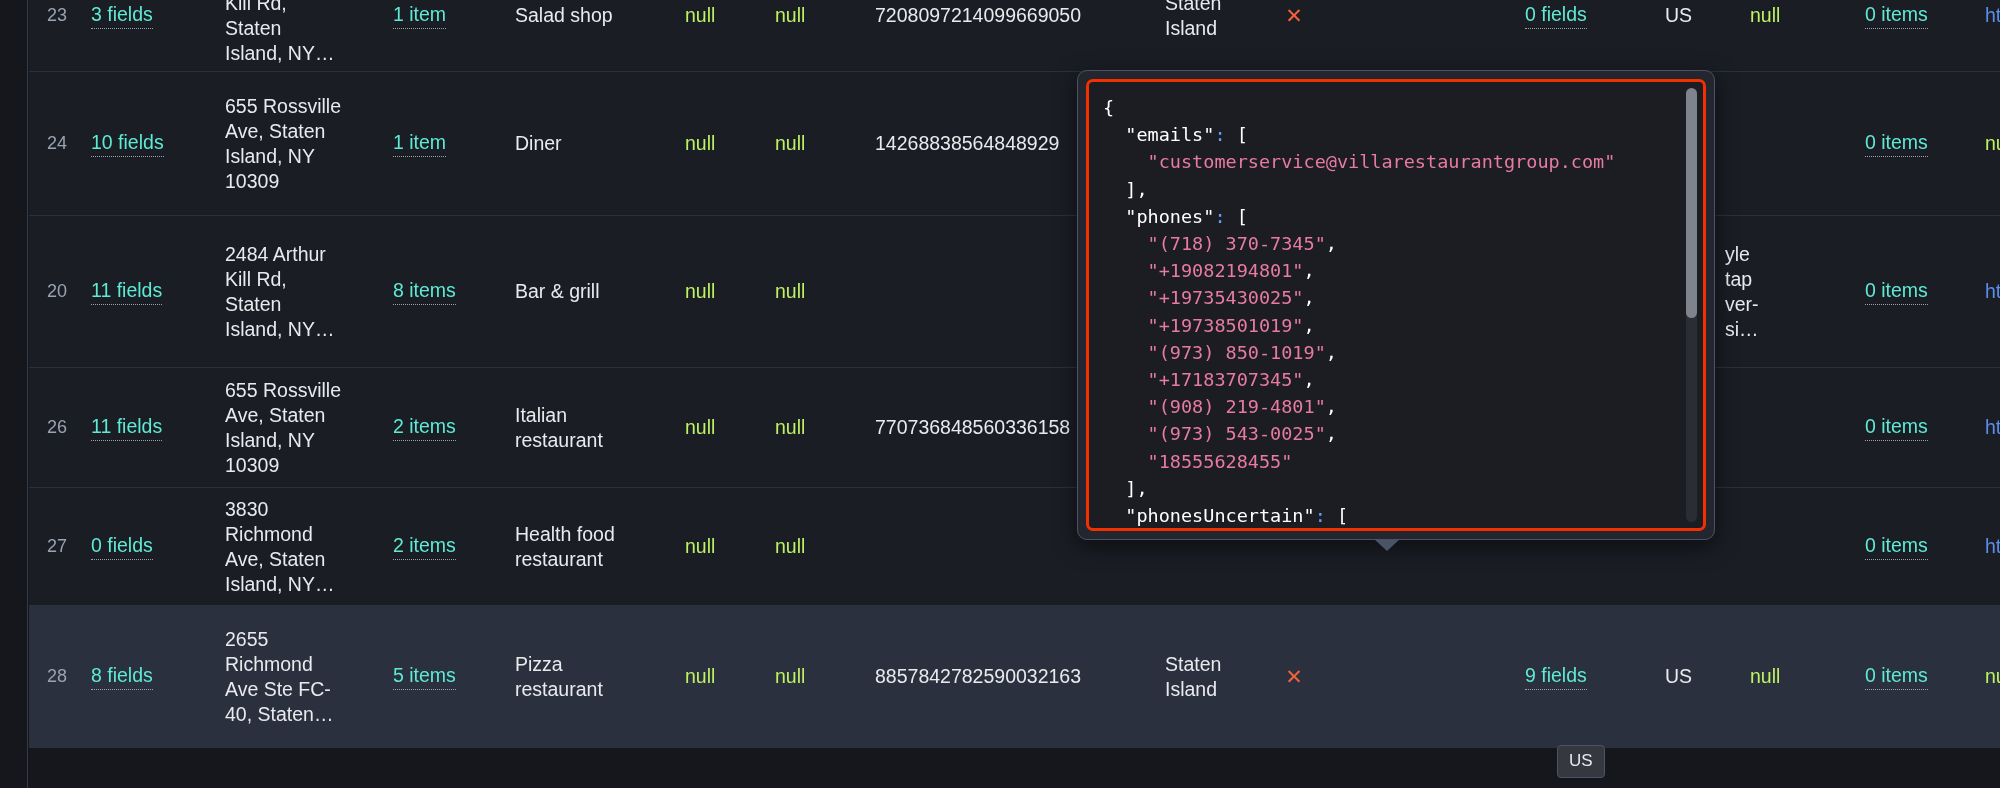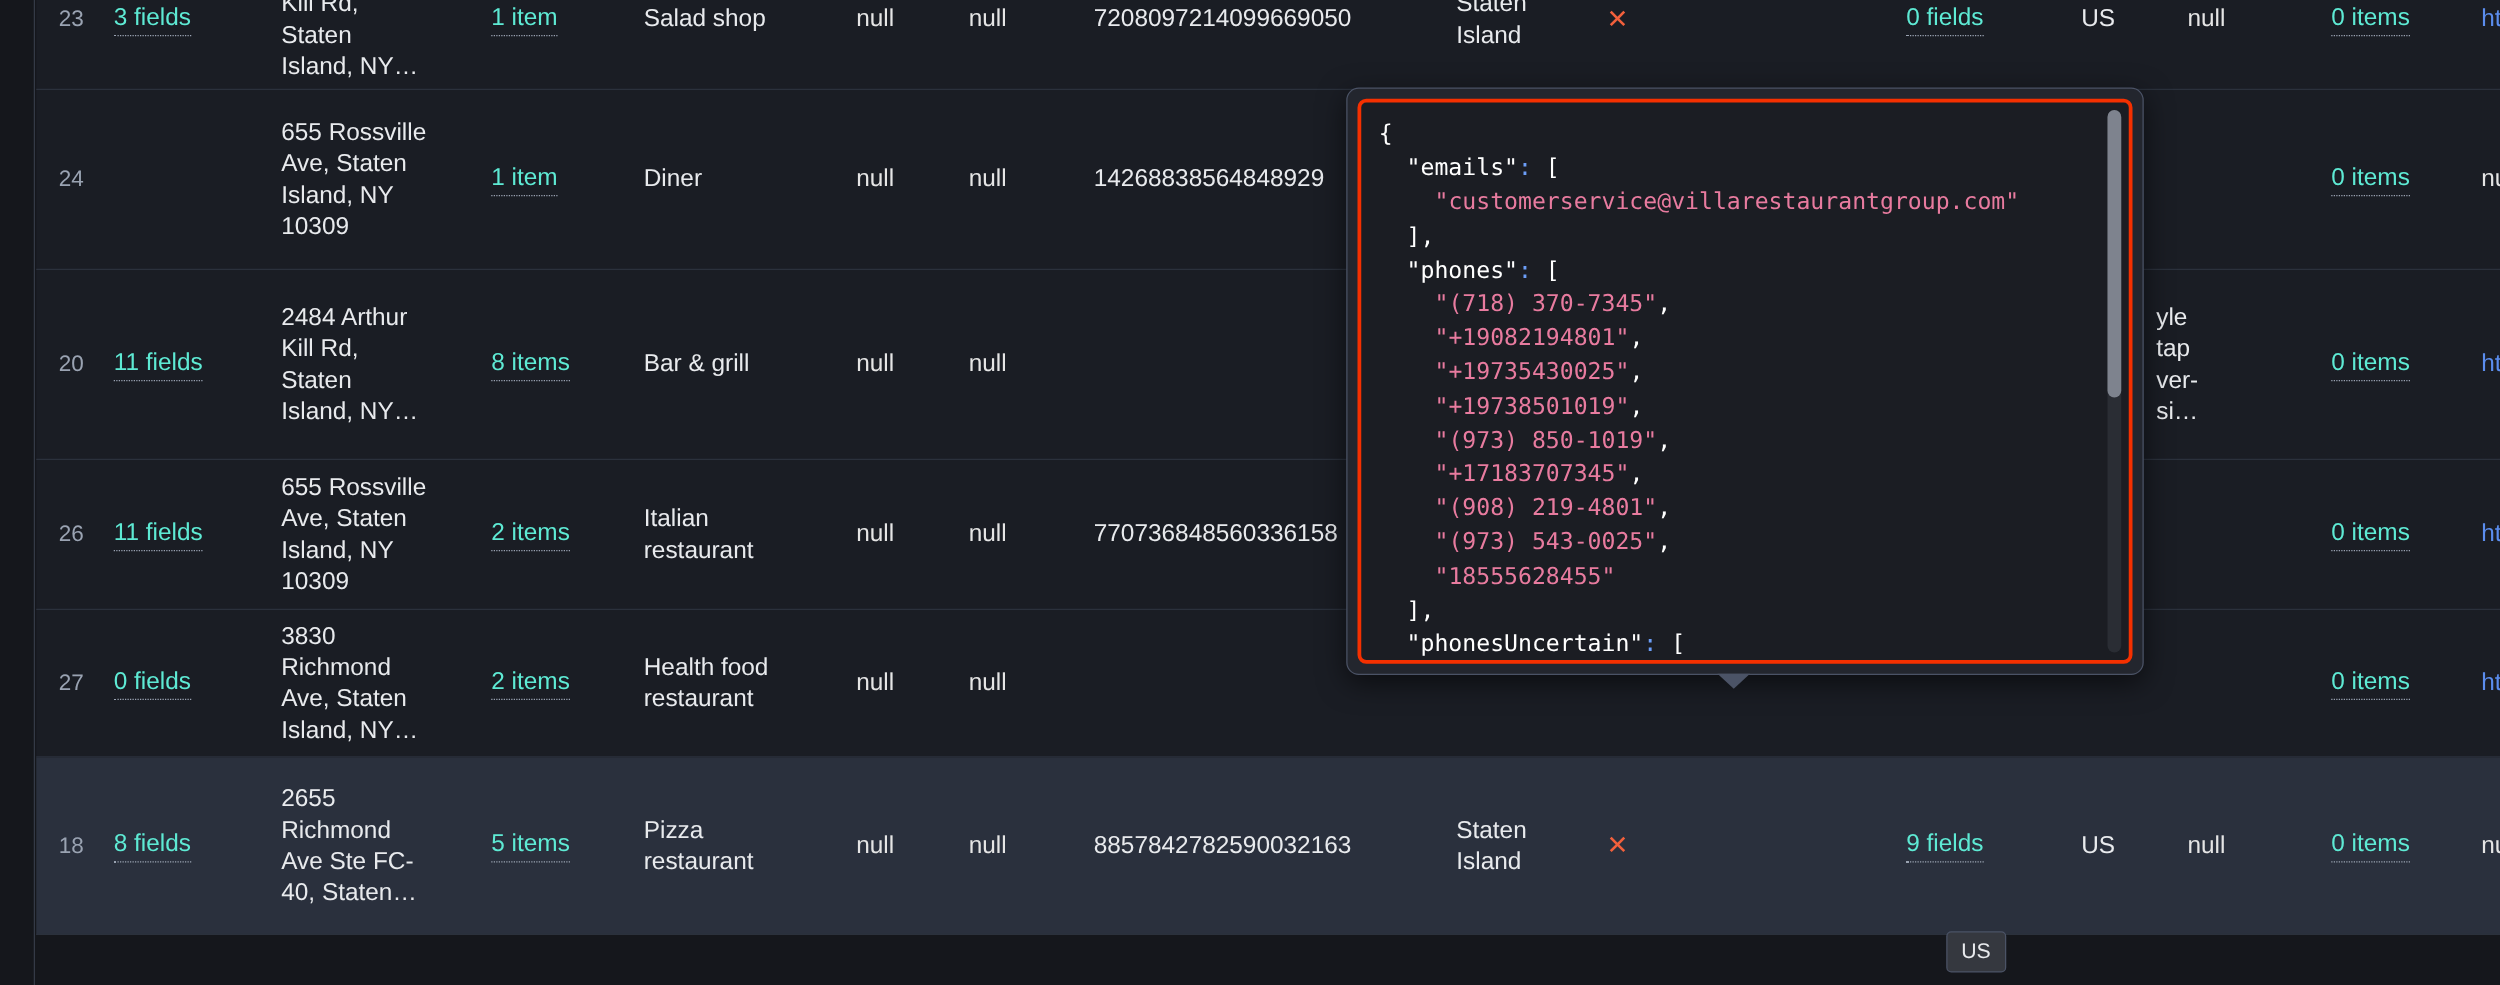--- a/index.html
+++ b/index.html
@@ -65,21 +65,21 @@
   .cell.nullB    { left: 740px;width: 80px;  }
   .cell.bignum   { left: 840px;width: 260px; }
   .cell.city     { left: 1130px;width: 110px; }
   .cell.xmark    { left: 1245px;width: 40px; justify-content: center; }
   .cell.fields2  { left: 1490px;width: 120px; }
   .cell.country  { left: 1630px;width: 70px; }
   .cell.nullC    { left: 1715px;width: 80px; }
   .cell.items2   { left: 1830px;width: 110px; }
   .cell.url      { left: 1950px;width: 200px; }
 
-  .nullval { color: #e5e5e5; }
+  .nullval { color: #bef264; }
   .linklike {
     border-bottom: 1.5px dotted #9aa3b2;
     padding-bottom: 1px;
     cursor: pointer;
     color: #5eead4;
   }
   .urltext { color: #5b8dee; }
   .xicon {
     color: #f2603c;
     font-size: 21px;
@@ -200,20 +200,21 @@
 Island</span></div>
         <div class="cell xmark"><span class="xicon">✕</span></div>
         <div class="cell fields2"><span class="linklike">0 fields</span></div>
         <div class="cell country"><span class="multi">US</span></div>
         <div class="cell nullC"><span class="nullval">null</span></div>
         <div class="cell items2"><span class="linklike">0 items</span></div>
         <div class="cell url"><span class="urltext">https://food.</span></div>
       </div>
       <div class="row" style="position: absolute; left: 0px; top: 72px; height: 144px;">
         <div class="cell num"><span class="multi">24</span></div>
+        <div class="cell fields"><span class="linklike">10 fields</span></div>
         <div class="cell address"><span class="multi">655 Rossville
 Ave, Staten
 Island, NY
 10309</span></div>
         <div class="cell items"><span class="linklike">1 item</span></div>
         <div class="cell category"><span class="multi">Diner</span></div>
         <div class="cell nullA"><span class="nullval">null</span></div>
         <div class="cell nullB"><span class="nullval">null</span></div>
         <div class="cell bignum"><span class="multi">14268838564848929</span></div>
         <div class="cell items2"><span class="linklike">0 items</span></div>
@@ -262,21 +263,21 @@
 Island, NY…</span></div>
         <div class="cell items"><span class="linklike">2 items</span></div>
         <div class="cell category"><span class="multi">Health food
 restaurant</span></div>
         <div class="cell nullA"><span class="nullval">null</span></div>
         <div class="cell nullB"><span class="nullval">null</span></div>
         <div class="cell items2"><span class="linklike">0 items</span></div>
         <div class="cell url"><span class="urltext">https://food.</span></div>
       </div>
       <div class="row selected" style="position: absolute; left: 0px; top: 606px; height: 142px;">
-        <div class="cell num"><span class="multi">18</span></div>
+        <div class="cell num"><span class="multi">28</span></div>
         <div class="cell fields"><span class="linklike">8 fields</span></div>
         <div class="cell address"><span class="multi">2655
 Richmond
 Ave Ste FC-
 40, Staten…</span></div>
         <div class="cell items"><span class="linklike">5 items</span></div>
         <div class="cell category"><span class="multi">Pizza
 restaurant</span></div>
         <div class="cell nullA"><span class="nullval">null</span></div>
         <div class="cell nullB"><span class="nullval">null</span></div>

